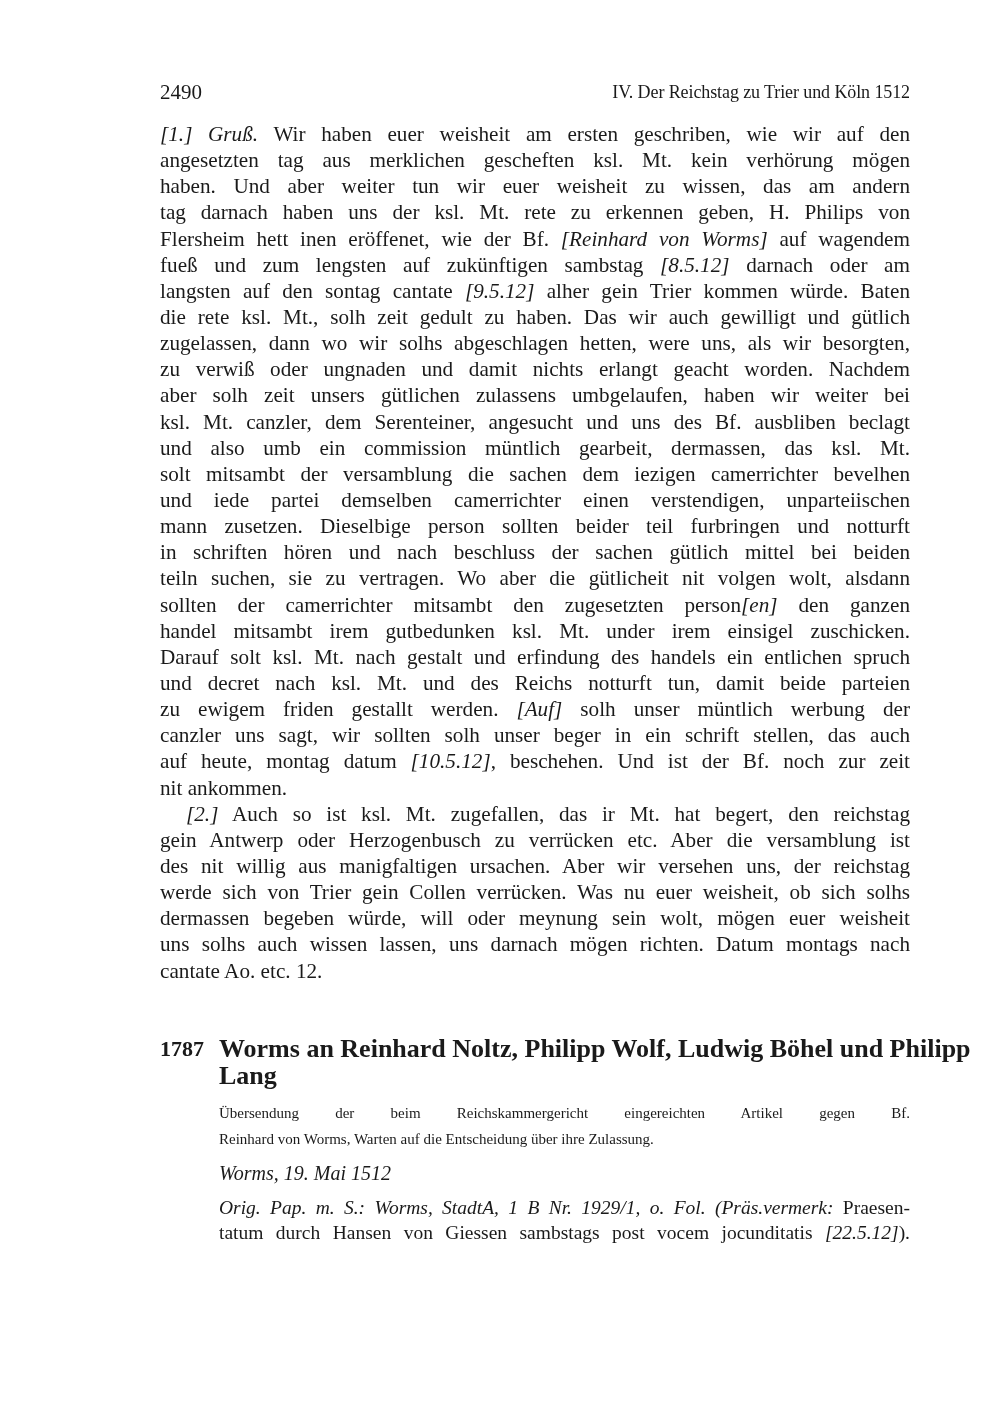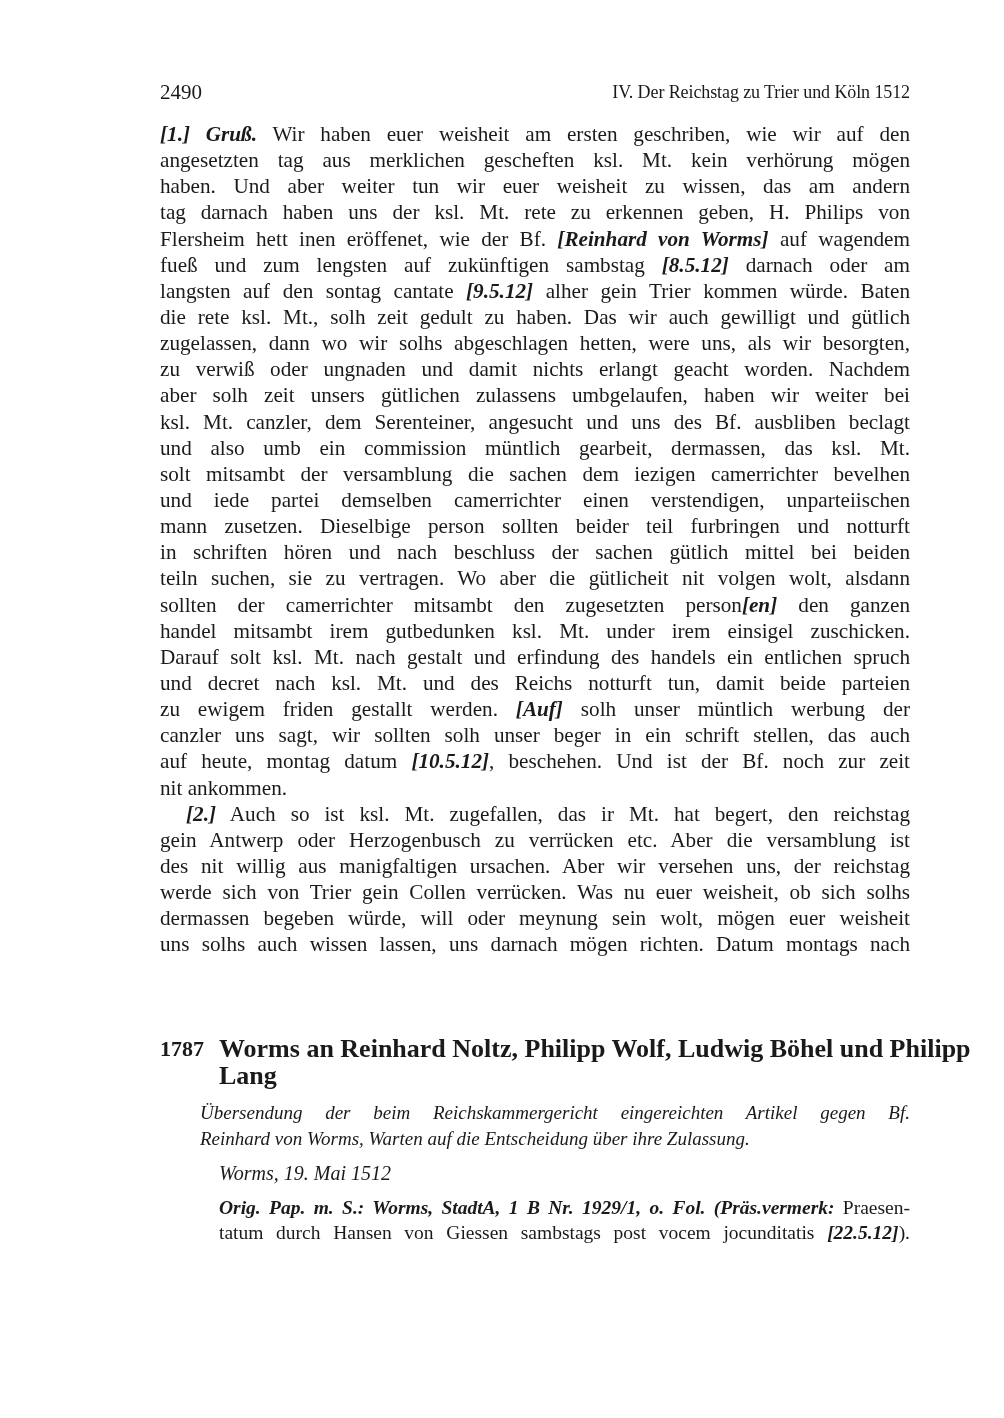--- a/index.html
+++ b/index.html
@@ -53,21 +53,21 @@
       text-align: justify;
       text-align-last: justify;
       height: 26.15px;
     }
     .line.last {
       text-align-last: left;
     }
     .line.indent {
       padding-left: 26px;
     }
-    .it { font-style: italic; font-weight: bold; }
+    .it { font-style: italic; }
 
     .entry {
       position: absolute;
       top: 1035px;
       left: 160px;
       width: 750px;
     }
     .entry-number {
       position: absolute;
       left: 0;
@@ -77,24 +77,23 @@
       line-height: 27px;
     }
     .entry-title {
       margin-left: 59px;
       font-size: 26px;
       font-weight: bold;
       line-height: 27px;
     }
     .entry-title .line { height: 27px; }
     .entry-summary {
-      margin-left: 40px;
+      margin-left: 59px;
       margin-top: 11px;
-      font-size: 19px;
-      font-style: italic;
+      font-size: 15px;
       line-height: 26px;
     }
     .entry-summary .line { height: 26px; }
     .entry-date {
       margin-left: 59px;
       margin-top: 8px;
       font-size: 20px;
       font-style: italic;
       line-height: 26px;
     }
@@ -143,20 +142,21 @@
     <span class="line"><span>auf heute, montag datum </span><span class="it">[10.5.12]</span><span>, beschehen. Und ist der Bf. noch zur zeit</span></span>
     <span class="line last">nit ankommen.</span>
   </div>
   <div>
     <span class="line indent"><span class="it">[2.]</span><span> Auch so ist ksl. Mt. zugefallen, das ir Mt. hat begert, den reichstag</span></span>
     <span class="line">gein Antwerp oder Herzogenbusch zu verrücken etc. Aber die versamblung ist</span>
     <span class="line">des nit willig aus manigfaltigen ursachen. Aber wir versehen uns, der reichstag</span>
     <span class="line">werde sich von Trier gein Collen verrücken. Was nu euer weisheit, ob sich solhs</span>
     <span class="line">dermassen begeben würde, will oder meynung sein wolt, mögen euer weisheit</span>
     <span class="line">uns solhs auch wissen lassen, uns darnach mögen richten. Datum montags nach</span>
+    <span class="line last">cantate Ao. etc. 12.</span>
   </div>
 </div>
 
 <div class="entry">
   <span class="entry-number">1787</span>
   <div class="entry-title">
     <span class="line">Worms an Reinhard Noltz, Philipp Wolf, Ludwig Böhel und Philipp</span>
     <span class="line last">Lang</span>
   </div>
   <div class="entry-summary">

